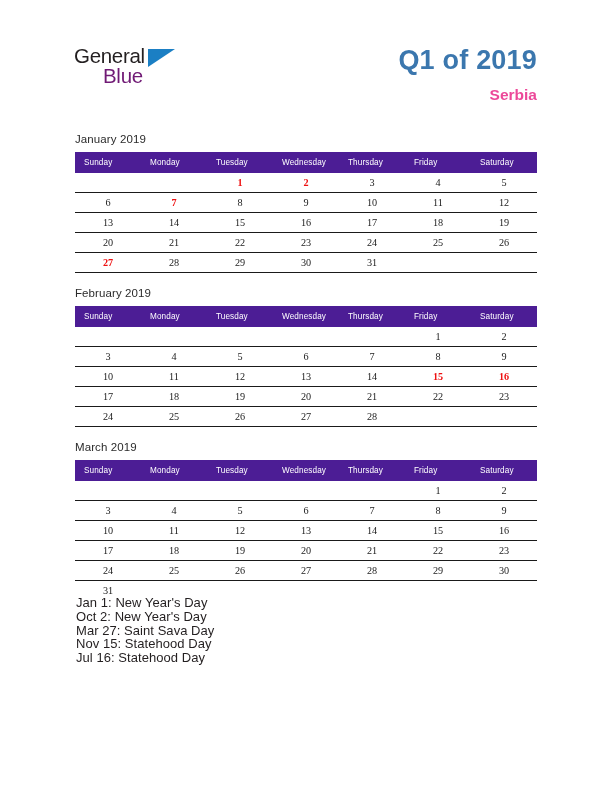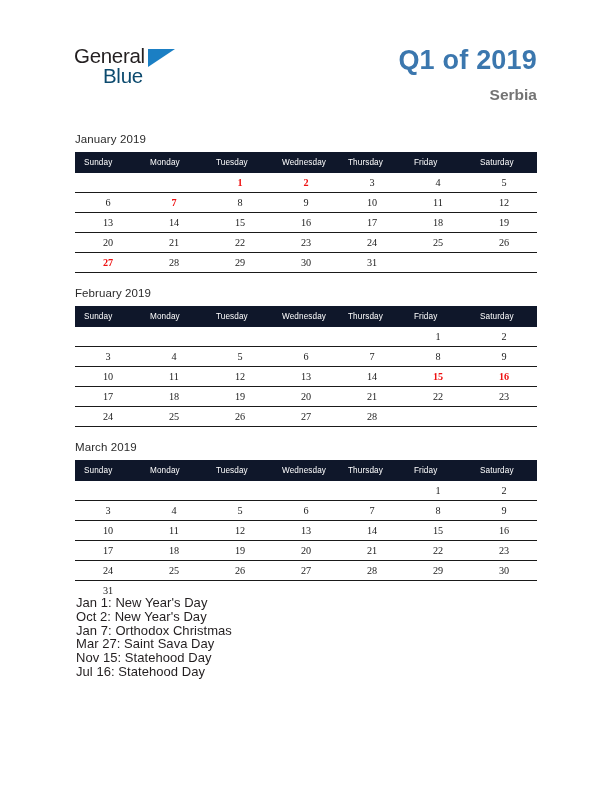--- a/index.html
+++ b/index.html
@@ -50,21 +50,21 @@
     letter-spacing: -0.3px;
     line-height: 22px;
   }
   .logo-blue {
     position: absolute;
     left: 29px;
     top: 20px;
     font-family: "Liberation Sans", sans-serif;
     font-size: 20.5px;
     font-weight: 400;
-    color: #0c4a6e;
+    color: #701a75;
     letter-spacing: -0.3px;
     line-height: 22px;
   }
   .logo-triangle {
     position: absolute;
     left: 74px;
     top: 4px;
     width: 0;
     height: 0;
     border-left: 27px solid #1b7fc4;
@@ -83,21 +83,21 @@
     font-weight: bold;
     color: #3b77ae;
     line-height: 32px;
     letter-spacing: 0.2px;
     white-space: nowrap;
   }
   .country-title {
     font-family: "Liberation Sans", sans-serif;
     font-size: 15.5px;
     font-weight: bold;
-    color: #737373;
+    color: #ec4899;
     line-height: 20px;
     margin-top: 9px;
     white-space: nowrap;
   }
 
   
   .months {
     position: absolute;
     left: 75px;
     top: 133px;
@@ -119,21 +119,21 @@
     letter-spacing: 0.1px;
   }
 
   table.cal {
     width: 462px;
     border-collapse: collapse;
     table-layout: fixed;
   }
 
   table.cal th {
-    background: #0f172a;
+    background: #4c1d95;
     color: #ffffff;
     font-family: "Liberation Sans", sans-serif;
     font-size: 8.2px;
     font-weight: 400;
     text-align: left;
     padding: 4px 0 4px 9px;
     height: 13px;
     letter-spacing: 0.1px;
     border: none;
   }
@@ -390,19 +390,18 @@
               <td></td>
             </tr>
           </tbody>
         </table>
       </div>
     </div>
 
   <div class="holidays" id="holiday-list">
       <div class="holiday-line">Jan 1: New Year's Day</div>
       <div class="holiday-line">Oct 2: New Year's Day</div>
-      <div class="holiday-line">Jan 7: Orthodox Christmas</div>
       <div class="holiday-line">Mar 27: Saint Sava Day</div>
       <div class="holiday-line">Nov 15: Statehood Day</div>
       <div class="holiday-line">Jul 16: Statehood Day</div>
     </div>
 
 </div>
 
 </body></html>

